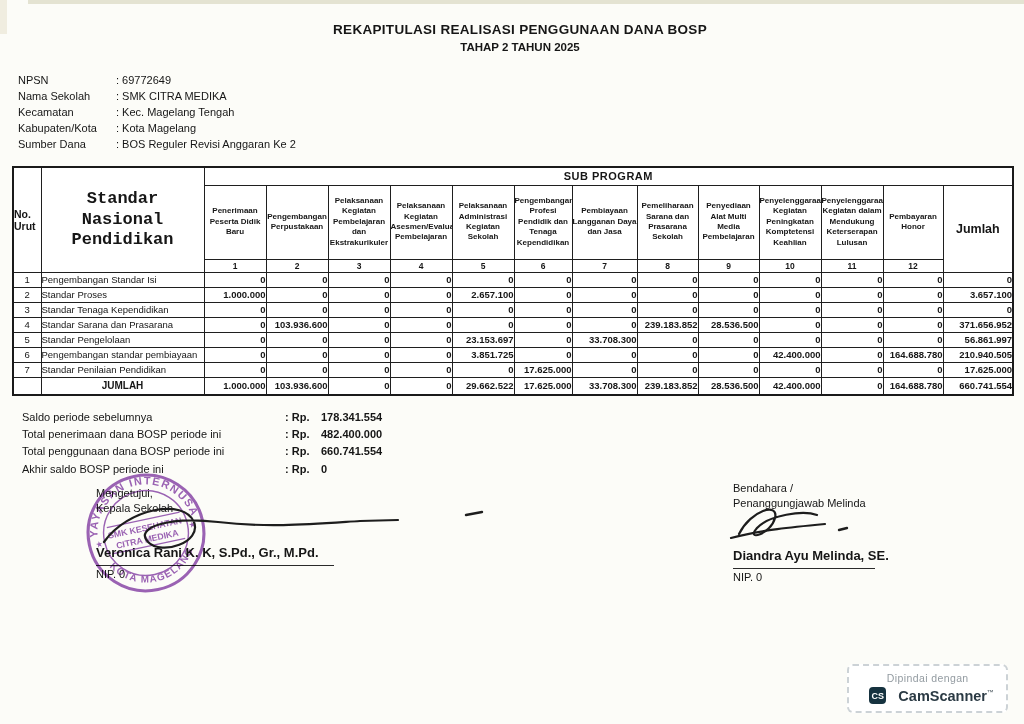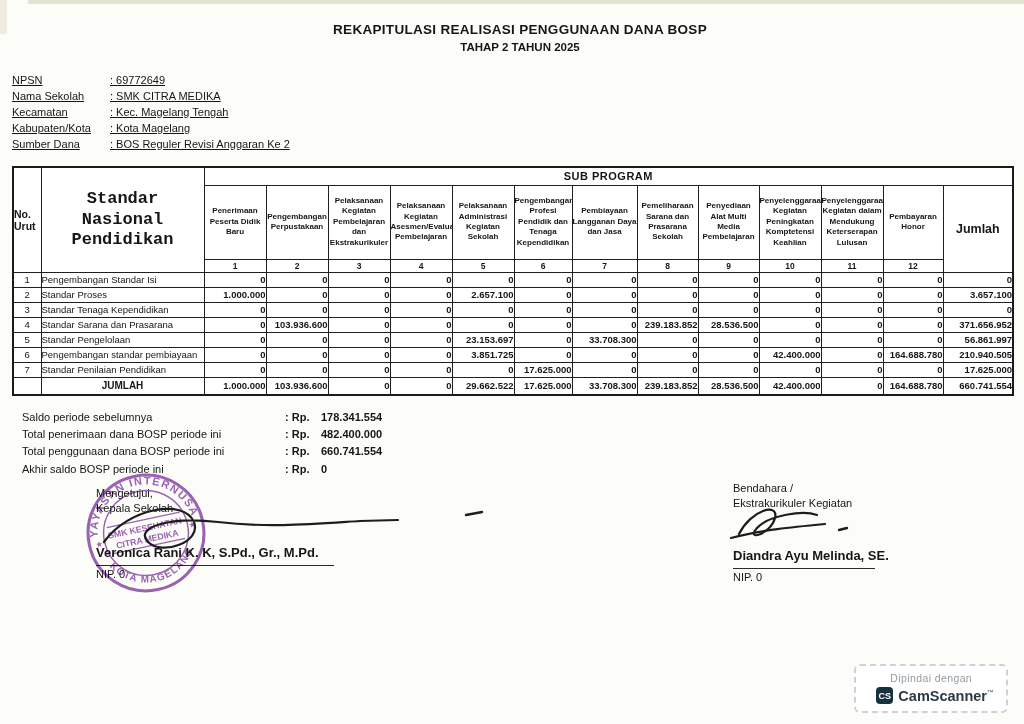--- a/index.html
+++ b/index.html
@@ -8,21 +8,21 @@
   .scan-edge-top{position:absolute;top:0;left:28px;right:0;height:4px;background:#cfcdb2;opacity:.55;}
   .scan-edge-left{position:absolute;top:0;left:0;width:7px;height:34px;background:#e7e3d0;opacity:.6;}
 
   
   .title-block{position:absolute;top:22px;left:16px;width:1008px;text-align:center;line-height:1.25;}
   .title-l1{font-size:13.5px;font-weight:bold;letter-spacing:.3px;}
   .title-l2{font-size:11.5px;font-weight:bold;margin-top:3px;}
   .title-l3{font-size:11.5px;font-weight:bold;margin-top:1px;}
 
   
-  .info-block{position:absolute;top:72px;left:12px;text-decoration:underline;}
+  .info-block{position:absolute;top:72px;left:18px;}
   .info-row{display:flex;height:15.9px;font-size:11px;align-items:center;}
   .info-label{width:98px;flex:none;}
   .info-value{white-space:nowrap;}
 
   
   table.main-table{position:absolute;left:12px;top:166px;width:1002px;border-collapse:collapse;
       table-layout:fixed;background:#fff;}
   .main-table th,.main-table td{border:1px solid #1f1f1f;overflow:hidden;vertical-align:middle;padding:0;}
   .main-table{border:2px solid #1a1a1a;}
   tr.r-sub{height:18px;} tr.r-head{height:74px;} tr.r-num{height:13px;}
@@ -60,21 +60,21 @@
 
   .stamp{position:absolute;left:84px;top:471px;width:124px;height:124px;z-index:3;
          transform:rotate(-12deg);opacity:.82;mix-blend-mode:multiply;}
   .squiggle-left{position:absolute;left:98px;top:498px;z-index:4;}
   .squiggle-right{position:absolute;left:727px;top:500px;z-index:4;}
 
   
   .badge{position:absolute;right:16px;bottom:11px;border:2px dashed #ccd2d6;border-radius:6px;
          padding:6px 12px 7px;background:#fff;text-align:center;}
   .badge-top{font-size:10.5px;color:#939ba1;letter-spacing:.4px;}
-  .badge-bottom{display:flex;align-items:center;justify-content:center;gap:5px;margin-top:3px;padding-left:8px;}
+  .badge-bottom{display:flex;align-items:center;justify-content:center;gap:12px;margin-top:3px;padding-left:8px;}
   .cs-logo{width:17px;height:17px;background:#16323f;color:#fff;border-radius:4px;font-size:9px;
            font-weight:bold;display:flex;align-items:center;justify-content:center;flex:none;}
   .cs-text{font-size:14.5px;font-weight:bold;color:#2b3a44;}
   .cs-tm{font-size:7px;color:#6d777d;vertical-align:super;}
 </style>
 </head>
 <body>
 
 <div class="page">
   <div class="scan-edge-top"></div>
@@ -328,21 +328,21 @@
   <div class="sig-left">
     <div class="sig-role">Mengetujui,</div>
     <div class="sig-role">Kepala Sekolah</div>
     <div class="sig-name">Veronica Rani K. K, S.Pd., Gr., M.Pd.</div>
     <div class="sig-line"></div>
     <div class="sig-nip">NIP. 0</div>
   </div>
 
   <div class="sig-right">
     <div class="sig-role">Bendahara /</div>
-    <div class="sig-role">Ekstrakurikuler Kegiatan</div>
+    <div class="sig-role">Penanggungjawab Melinda</div>
     <div class="sig-name">Diandra Ayu Melinda, SE.</div>
     <div class="sig-line"></div>
     <div class="sig-nip">NIP. 0</div>
   </div>
 
   <svg class="squiggle-left" width="400" height="62" viewBox="0 0 400 62">
     <path d="M6,44 C30,10 86,0 96,24 C104,44 64,58 50,44 C36,30 70,18 120,24 C170,30 215,26 262,23 L300,22" fill="none" stroke="#1d1d1d" stroke-width="2.2" stroke-linecap="round"></path>
     <path d="M368,17 l16,-3" fill="none" stroke="#1d1d1d" stroke-width="2.4" stroke-linecap="round"></path>
   </svg>
 

